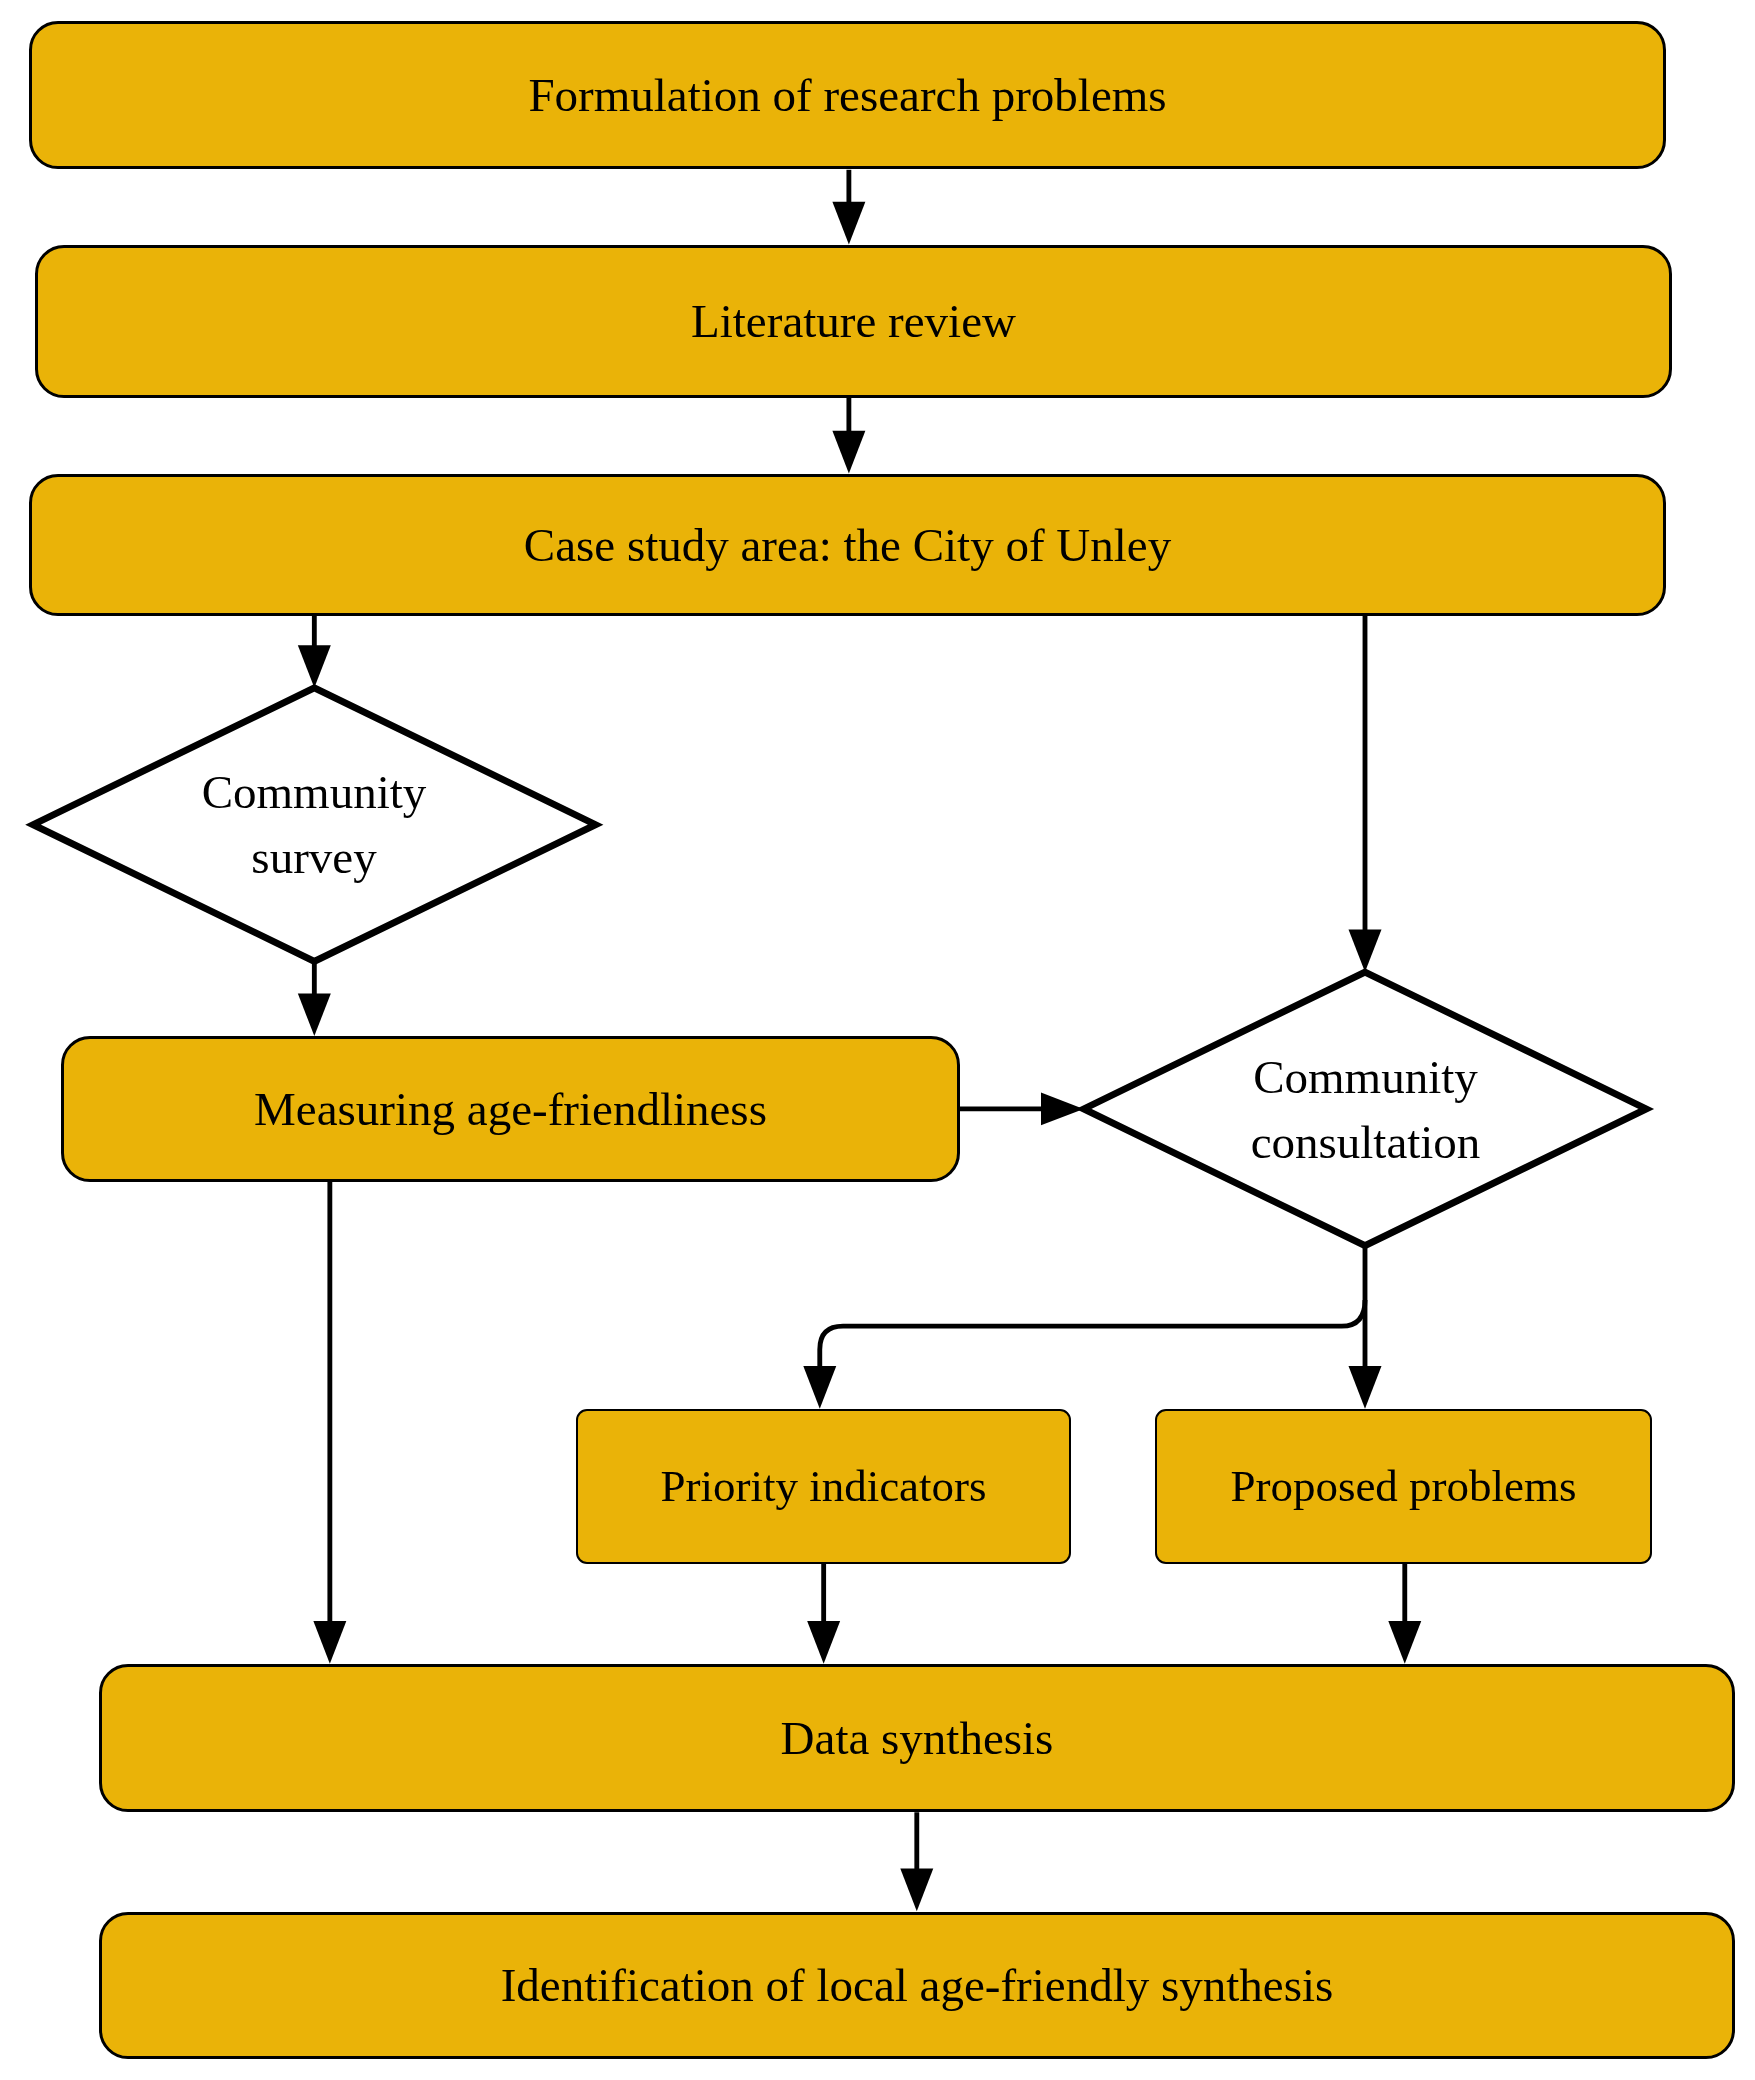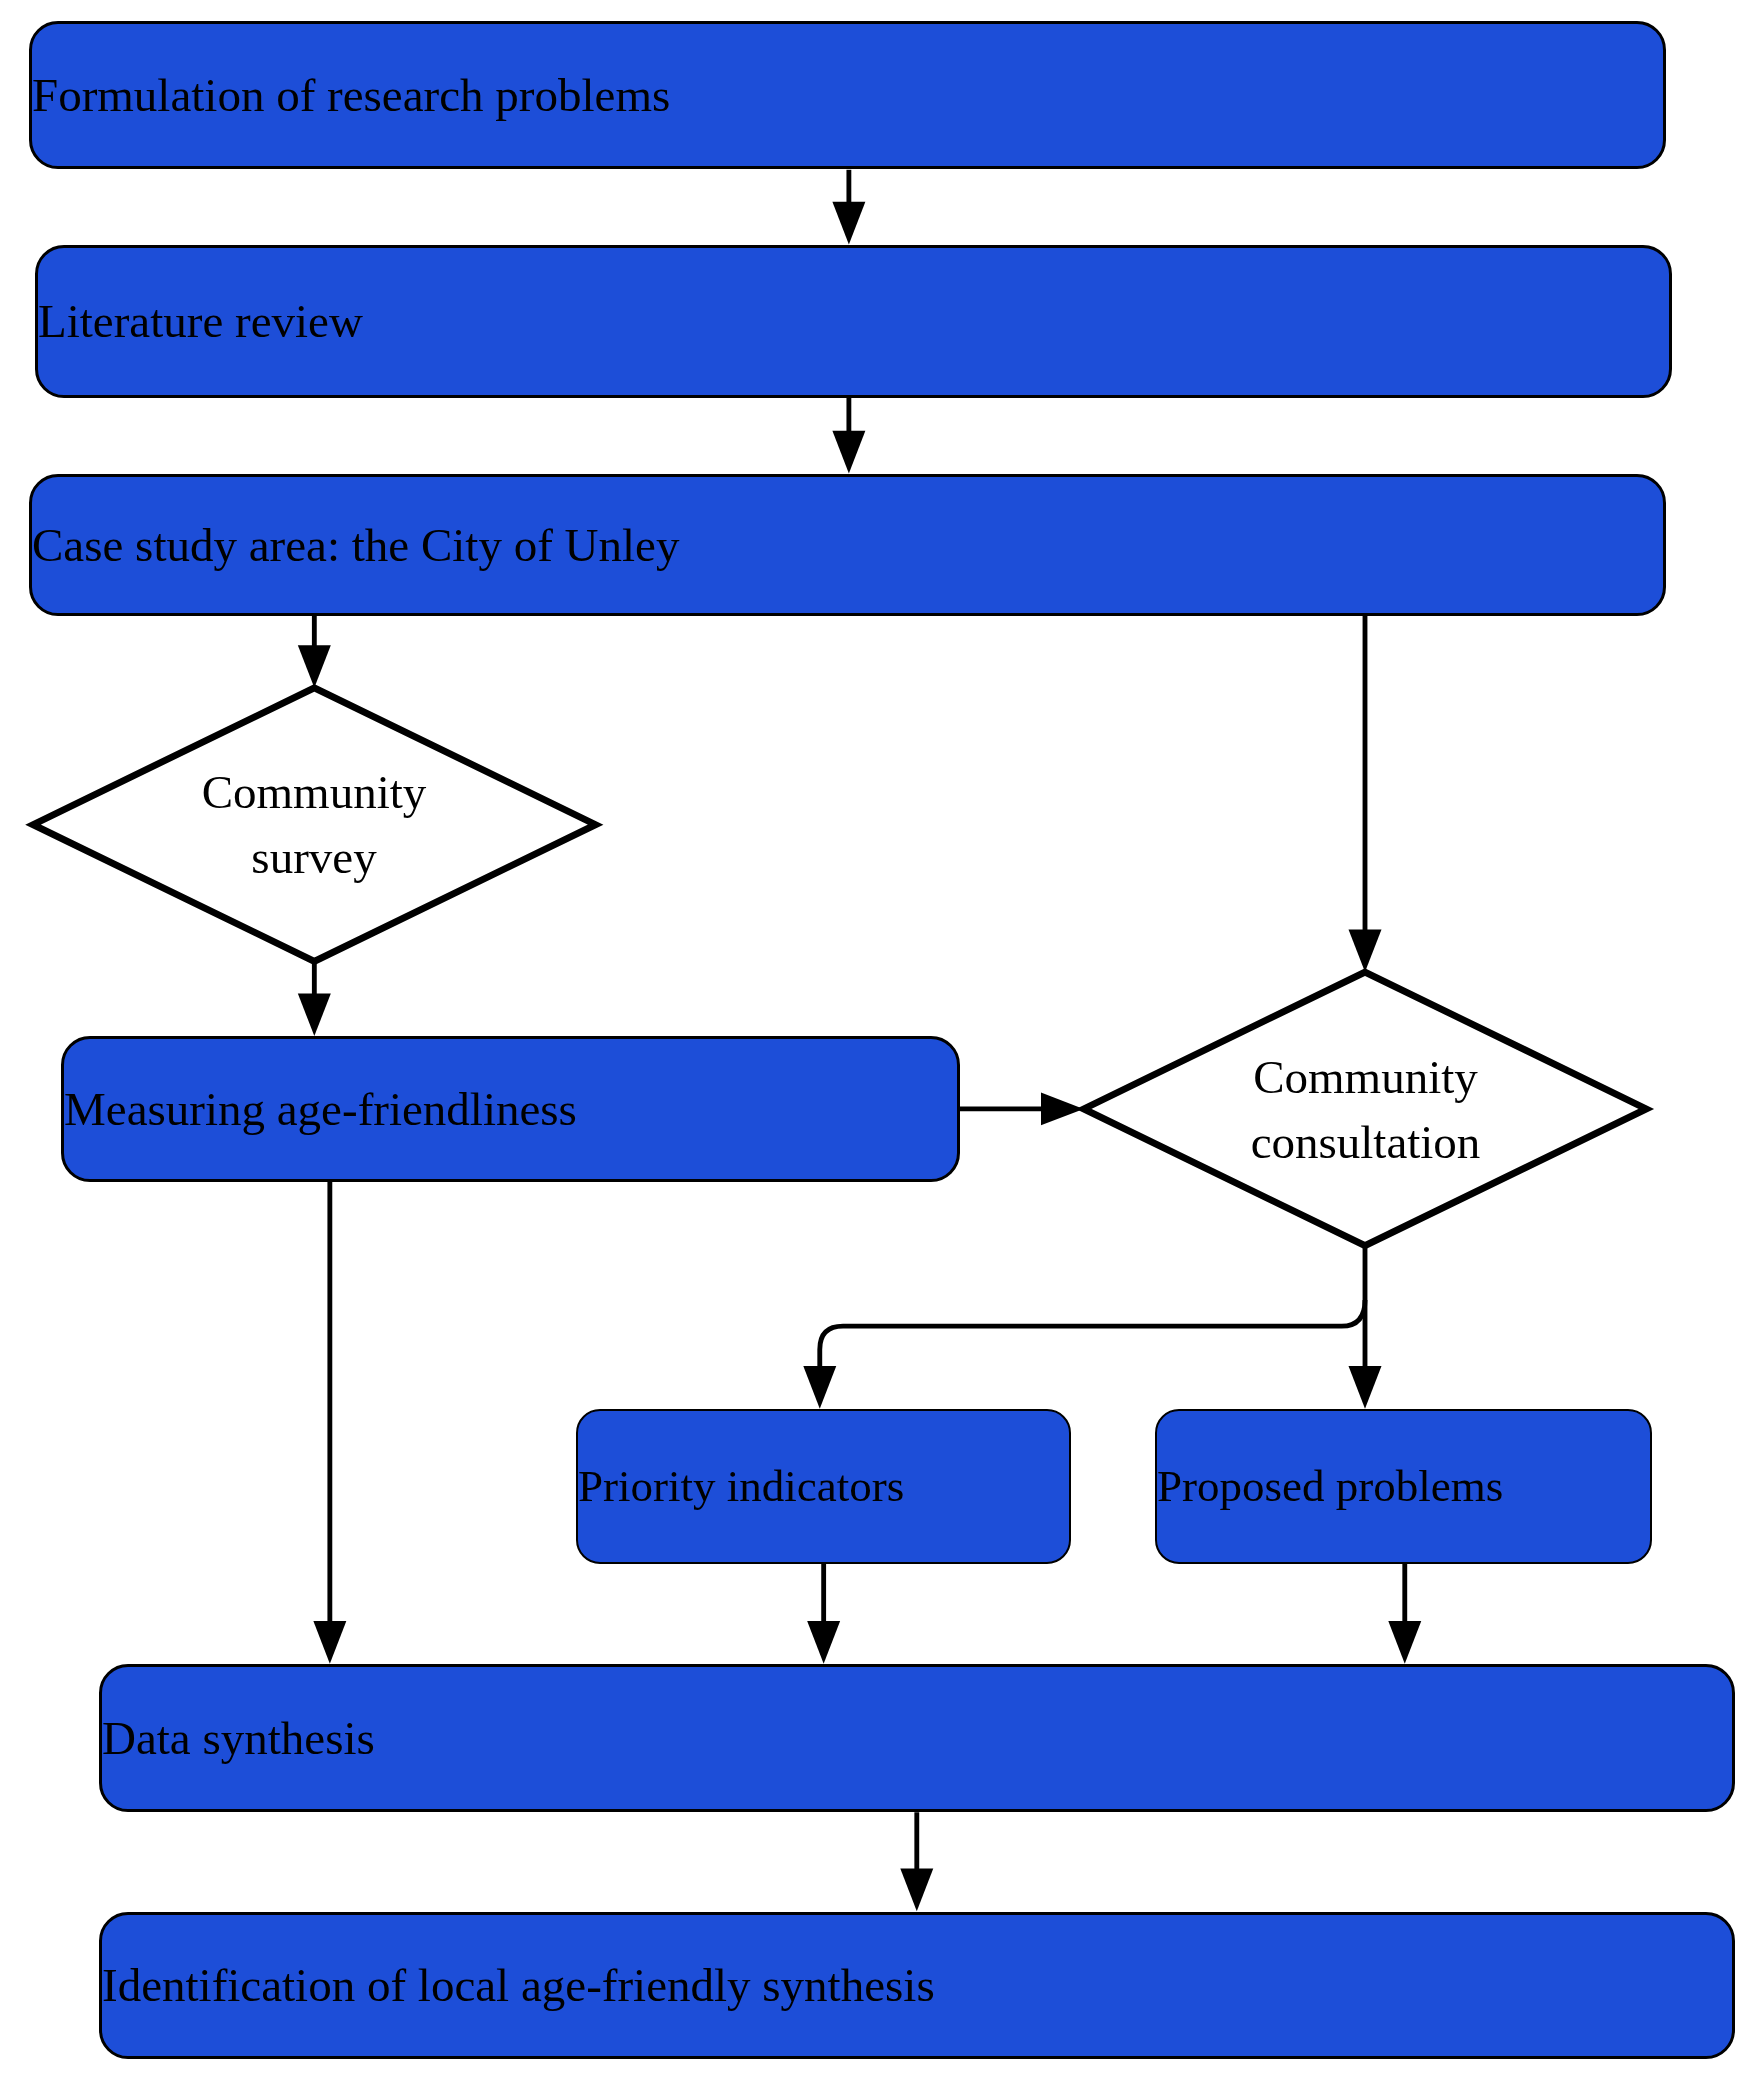--- a/index.html
+++ b/index.html
@@ -21,30 +21,31 @@
     left: 0;
     top: 0;
     width: 1755px;
     height: 2080px;
   }
   .node {
     position: absolute;
     box-sizing: border-box;
     display: flex;
     align-items: center;
+    justify-content: center;
     text-align: center;
-    background: #1d4ed8;
+    background: #eab308;
   }
   .rounded {
     border: 3.9px solid #000000;
     border-radius: 29px;
   }
   .rounded-small {
     border: 2.9px solid #000000;
-    border-radius: 24px;
+    border-radius: 11px;
   }
   .node-label {
     font-size: 47px;
     line-height: 1.25;
     white-space: nowrap;
   }
   .small-label {
     font-size: 45px;
   }
   .diamond-label {

